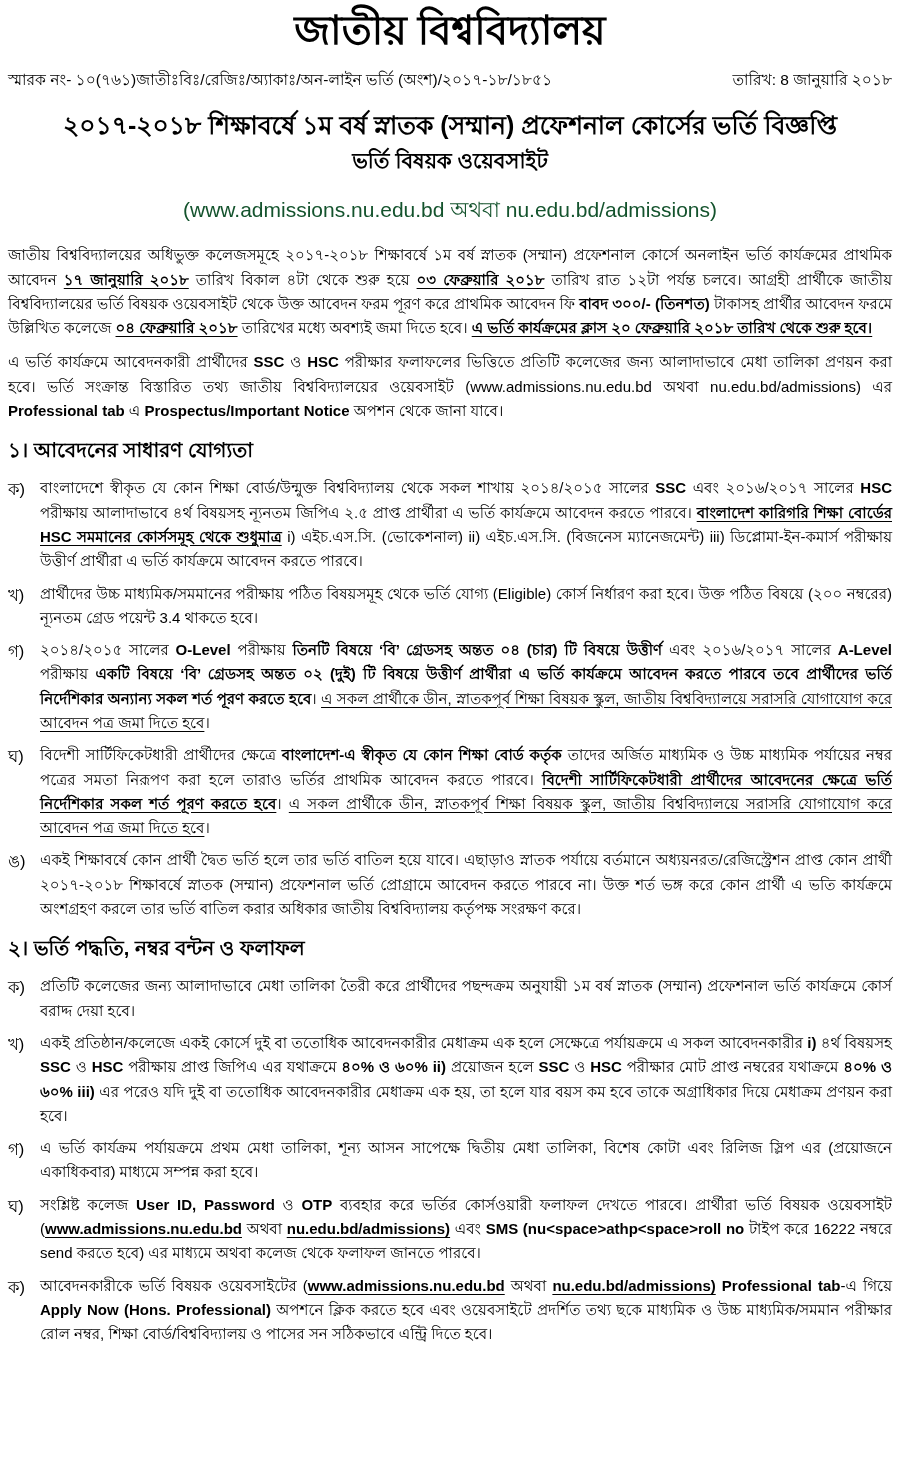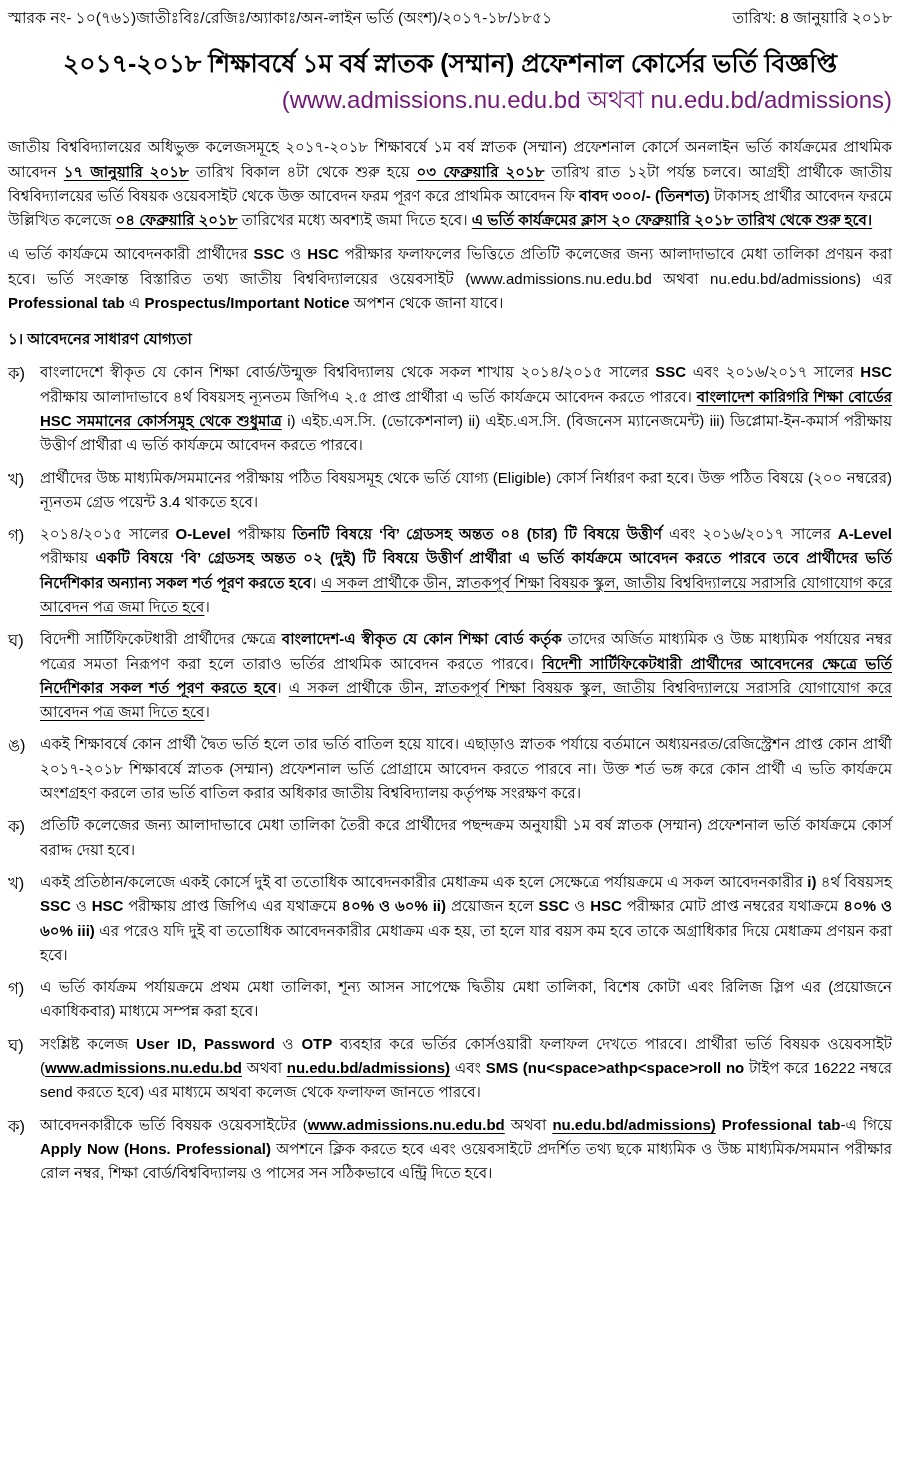--- a/index.html
+++ b/index.html
@@ -33,33 +33,33 @@
     margin: 6px 0 2px 0;
     line-height: 1.25;
   }
   .site-label {
     text-align: center;
     font-size: 21px;
     font-weight: bold;
     margin: 4px 0 14px 0;
   }
   .site-urls {
-    text-align: right;
-    font-size: 24px;
-    color: #701a75;
+    text-align: center;
+    font-size: 21px;
+    color: #14532d;
     margin: 0 0 14px 0;
   }
   .body-text {
     font-size: 15px;
     line-height: 1.62;
     text-align: justify;
     margin: 0 0 10px 0;
   }
   .sec-heading {
-    font-size: 15px;
+    font-size: 20px;
     font-weight: bold;
     margin: 12px 0 8px 0;
   }
   .item {
     display: flex;
     margin: 0 0 8px 0;
   }
   .item-label {
     flex: 0 0 32px;
     font-size: 16.5px;
@@ -72,28 +72,30 @@
     text-align: justify;
   }
   .b { font-weight: bold; }
   .u { text-decoration: underline; text-underline-offset: 3px; }
 </style>
 </head>
 <body>
 
 <div class="page">
 
+  <div class="doc-title">জাতীয় বিশ্ববিদ্যালয়</div>
 
   <div class="memo-row">
     <span>স্মারক নং- ১০(৭৬১)জাতীঃবিঃ/রেজিঃ/অ্যাকাঃ/অন-লাইন ভর্তি (অংশ)/২০১৭-১৮/১৮৫১</span>
     <span>তারিখ: 8 জানুয়ারি ২০১৮</span>
   </div>
 
   <div class="notice-title">২০১৭-২০১৮ শিক্ষাবর্ষে ১ম বর্ষ স্নাতক (সম্মান) প্রফেশনাল কোর্সের ভর্তি বিজ্ঞপ্তি</div>
 
+  <div class="site-label">ভর্তি বিষয়ক ওয়েবসাইট</div>
   <div class="site-urls">(www.admissions.nu.edu.bd অথবা nu.edu.bd/admissions)</div>
 
   <p class="body-text"><span>জাতীয় বিশ্ববিদ্যালয়ের অধিভুক্ত কলেজসমূহে ২০১৭-২০১৮ শিক্ষাবর্ষে ১ম বর্ষ স্নাতক (সম্মান) প্রফেশনাল কোর্সে অনলাইন ভর্তি কার্যক্রমের প্রাথমিক আবেদন </span><span class="b u">১৭ জানুয়ারি ২০১৮</span><span> তারিখ বিকাল ৪টা থেকে শুরু হয়ে </span><span class="b u">০৩ ফেব্রুয়ারি ২০১৮</span><span> তারিখ রাত ১২টা পর্যন্ত চলবে। আগ্রহী প্রার্থীকে জাতীয় বিশ্ববিদ্যালয়ের ভর্তি বিষয়ক ওয়েবসাইট থেকে উক্ত আবেদন ফরম পূরণ করে প্রাথমিক আবেদন ফি </span><span class="b">বাবদ ৩০০/- (তিনশত)</span><span> টাকাসহ প্রার্থীর আবেদন ফরমে উল্লিখিত কলেজে </span><span class="b u">০৪ ফেব্রুয়ারি ২০১৮</span><span> তারিখের মধ্যে অবশ্যই জমা দিতে হবে। </span><span class="b u">এ ভর্তি কার্যক্রমের ক্লাস ২০ ফেব্রুয়ারি ২০১৮ তারিখ থেকে শুরু হবে।</span></p>
   <p class="body-text"><span>এ ভর্তি কার্যক্রমে আবেদনকারী প্রার্থীদের </span><span class="b">SSC</span><span> ও </span><span class="b">HSC</span><span> পরীক্ষার ফলাফলের ভিত্তিতে প্রতিটি কলেজের জন্য আলাদাভাবে মেধা তালিকা প্রণয়ন করা হবে। ভর্তি সংক্রান্ত বিস্তারিত তথ্য জাতীয় বিশ্ববিদ্যালয়ের ওয়েবসাইট (www.admissions.nu.edu.bd অথবা nu.edu.bd/admissions) এর </span><span class="b">Professional tab</span><span> এ </span><span class="b">Prospectus/Important Notice</span><span> অপশন থেকে জানা যাবে।</span></p>
 
   <div>
     <div class="sec-heading">১। আবেদনের সাধারণ যোগ্যতা</div>
     <div class="item">
       <span class="item-label">ক)</span>
       <div class="item-text"><span>বাংলাদেশে স্বীকৃত যে কোন শিক্ষা বোর্ড/উন্মুক্ত বিশ্ববিদ্যালয় থেকে সকল শাখায় ২০১৪/২০১৫ সালের </span><span class="b">SSC</span><span> এবং ২০১৬/২০১৭ সালের </span><span class="b">HSC</span><span> পরীক্ষায় আলাদাভাবে ৪র্থ বিষয়সহ ন্যূনতম জিপিএ ২.৫ প্রাপ্ত প্রার্থীরা এ ভর্তি কার্যক্রমে আবেদন করতে পারবে। </span><span class="b u">বাংলাদেশ কারিগরি শিক্ষা বোর্ডের HSC সমমানের কোর্সসমূহ থেকে শুধুমাত্র</span><span> i) এইচ.এস.সি. (ভোকেশনাল)  ii) এইচ.এস.সি. (বিজনেস ম্যানেজমেন্ট) iii) ডিপ্লোমা-ইন-কমার্স পরীক্ষায় উত্তীর্ণ প্রার্থীরা এ ভর্তি কার্যক্রমে আবেদন করতে পারবে।</span></div>
@@ -110,20 +112,21 @@
       <span class="item-label">ঘ)</span>
       <div class="item-text"><span>বিদেশী সার্টিফিকেটধারী প্রার্থীদের ক্ষেত্রে </span><span class="b">বাংলাদেশ-এ স্বীকৃত যে কোন শিক্ষা বোর্ড কর্তৃক</span><span> তাদের অর্জিত মাধ্যমিক ও উচ্চ মাধ্যমিক পর্যায়ের নম্বর পত্রের সমতা নিরূপণ করা হলে তারাও ভর্তির প্রাথমিক আবেদন করতে পারবে। </span><span class="b u">বিদেশী সার্টিফিকেটধারী প্রার্থীদের আবেদনের ক্ষেত্রে ভর্তি নির্দেশিকার সকল শর্ত পূরণ করতে হবে</span><span>। </span><span class="u">এ সকল প্রার্থীকে ডীন, স্নাতকপূর্ব শিক্ষা বিষয়ক স্কুল, জাতীয় বিশ্ববিদ্যালয়ে সরাসরি যোগাযোগ করে আবেদন পত্র জমা দিতে হবে</span><span>।</span></div>
     </div>
     <div class="item">
       <span class="item-label">ঙ)</span>
       <div class="item-text"><span>একই শিক্ষাবর্ষে কোন প্রার্থী দ্বৈত ভর্তি হলে তার ভর্তি বাতিল হয়ে যাবে। এছাড়াও স্নাতক পর্যায়ে বর্তমানে অধ্যয়নরত/রেজিস্ট্রেশন প্রাপ্ত কোন প্রার্থী ২০১৭-২০১৮ শিক্ষাবর্ষে স্নাতক (সম্মান) প্রফেশনাল ভর্তি প্রোগ্রামে আবেদন করতে পারবে না। উক্ত শর্ত ভঙ্গ করে কোন প্রার্থী এ ভতি কার্যক্রমে অংশগ্রহণ করলে তার ভর্তি বাতিল করার অধিকার জাতীয় বিশ্ববিদ্যালয় কর্তৃপক্ষ সংরক্ষণ করে।</span></div>
     </div>
   </div>
 
   <div>
+    <div class="sec-heading">২। ভর্তি পদ্ধতি, নম্বর বন্টন ও ফলাফল</div>
     <div class="item">
       <span class="item-label">ক)</span>
       <div class="item-text"><span>প্রতিটি কলেজের জন্য আলাদাভাবে মেধা তালিকা তৈরী করে প্রার্থীদের পছন্দক্রম অনুযায়ী ১ম বর্ষ স্নাতক (সম্মান) প্রফেশনাল ভর্তি কার্যক্রমে কোর্স বরাদ্দ দেয়া হবে।</span></div>
     </div>
     <div class="item">
       <span class="item-label">খ)</span>
       <div class="item-text"><span>একই প্রতিষ্ঠান/কলেজে একই কোর্সে দুই বা ততোধিক আবেদনকারীর মেধাক্রম এক হলে সেক্ষেত্রে পর্যায়ক্রমে এ সকল আবেদনকারীর </span><span class="b">i)</span><span> ৪র্থ বিষয়সহ </span><span class="b">SSC</span><span> ও </span><span class="b">HSC</span><span> পরীক্ষায় প্রাপ্ত জিপিএ এর যথাক্রমে </span><span class="b">৪০% ও ৬০%</span><span> </span><span class="b">ii)</span><span> প্রয়োজন হলে </span><span class="b">SSC</span><span> ও </span><span class="b">HSC</span><span> পরীক্ষার মোট প্রাপ্ত নম্বরের যথাক্রমে </span><span class="b">৪০% ও ৬০%</span><span> </span><span class="b">iii)</span><span> এর পরেও যদি দুই বা ততোধিক আবেদনকারীর মেধাক্রম এক হয়, তা হলে যার বয়স কম হবে তাকে অগ্রাধিকার দিয়ে মেধাক্রম প্রণয়ন করা হবে।</span></div>
     </div>
     <div class="item">
       <span class="item-label">গ)</span>

